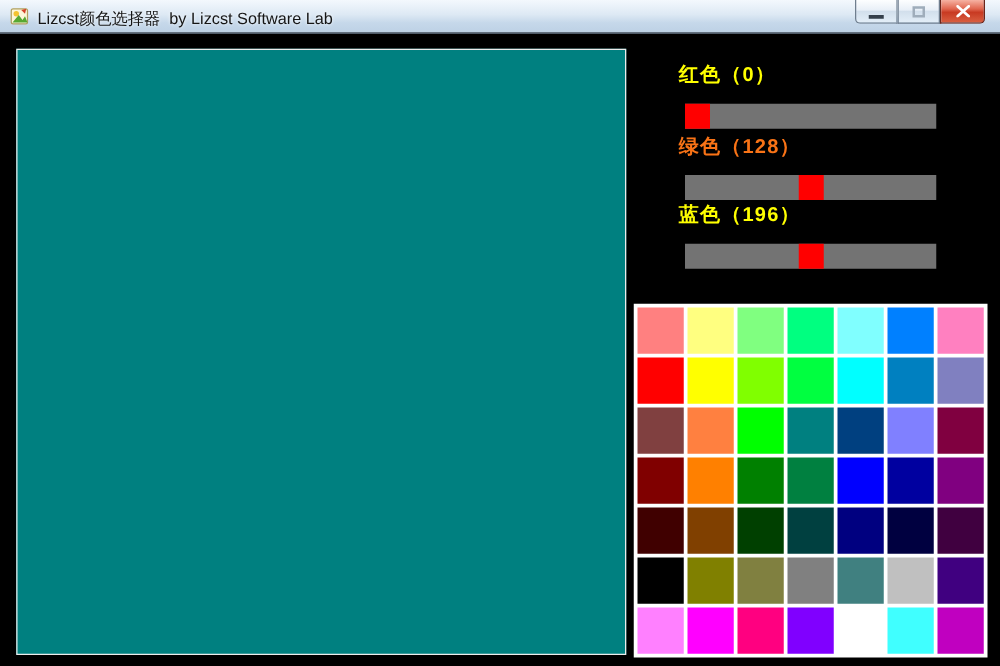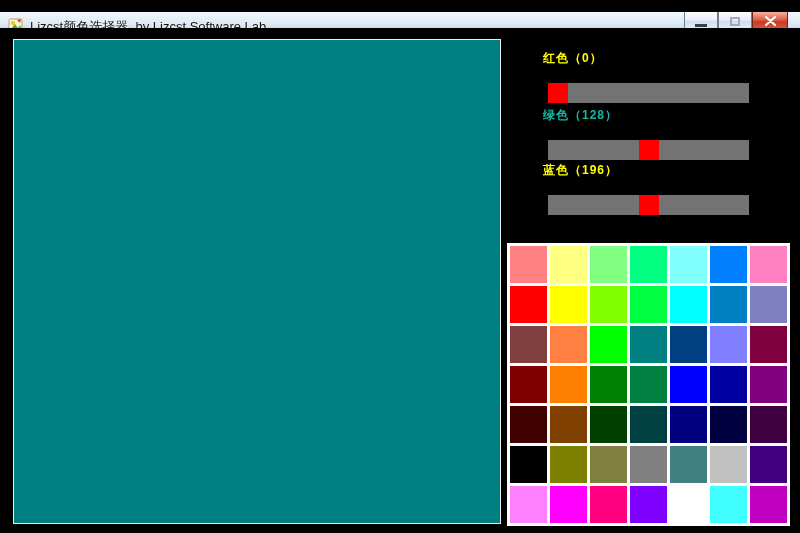--- a/index.html
+++ b/index.html
@@ -11,21 +11,21 @@
     overflow: hidden;
   }
   .window {
     position: relative;
     width: 800px; height: 533px;
     background: #000;
     overflow: hidden;
   }
   
   .titlebar {
-    position: absolute; top: 12px; left: 0; right: 0; height: 27px;
+    position: absolute; top: 0; left: 0; right: 0; height: 27px;
     background: linear-gradient(#f3f8fd 0%, #dde9f4 45%, #c6d8ea 70%, #bdd1e5 100%);
     border-bottom: 1px solid #69798a;
   }
   .app-icon { position: absolute; left: 8px; top: 5px; width: 16px; height: 16px; }
   .title-text {
     position: absolute; left: 30px; top: 6px;
     font-size: 13px; color: #151515;
     white-space: pre;
     text-shadow: 0 0 3px #ffffff;
   }
@@ -53,21 +53,21 @@
     width: 488px; height: 485px;
     border: 1px solid #ececec;
   }
   
   .slider-group { position: absolute; left: 543px; width: 212px; height: 54px; }
   .sg0 { top: 22px; }   
   .sg1 { top: 79px; }   
   .sg2 { top: 134px; }  
   .slider-label {
     position: absolute; left: 0; top: 0;
-    font-size: 12px; font-weight: bold; color: #ffff00;
+    font-size: 16px; font-weight: bold; color: #ffff00;
     letter-spacing: 1px; white-space: pre;
     text-shadow: -1px -1px 0 #000, 1px -1px 0 #000, -1px 1px 0 #000,
                  1px 1px 0 #000, 2px 2px 1px #000;
   }
   .track {
     position: absolute; left: 5px; top: 33px;
     width: 201px; height: 20px;
     background: #737373;
   }
   .thumb { position: absolute; top: 0; left: 0; width: 20px; height: 20px; background: #ff0000; }
@@ -117,21 +117,21 @@
     <div class="preview" style="background: rgb(0, 128, 128);"></div>
 
     <div class="slider-group sg0">
       <span class="slider-label" style="color: rgb(255, 255, 0);">红色（0）</span>
       <div class="track" style="background: rgb(115, 115, 115);">
         <div class="thumb" style="background: rgb(255, 0, 0); left: 0px;"></div>
       </div>
     </div>
 
     <div class="slider-group sg1">
-      <span class="slider-label" style="color: #14b8a6;">绿色（128）</span>
+      <span class="slider-label" style="color: #f97316;">绿色（128）</span>
       <div class="track" style="background: rgb(115, 115, 115);">
         <div class="thumb" style="background: rgb(255, 0, 0); left: 91px;"></div>
       </div>
     </div>
 
     <div class="slider-group sg2">
       <span class="slider-label" style="color: rgb(255, 255, 0);">蓝色（196）</span>
       <div class="track" style="background: rgb(115, 115, 115);">
         <div class="thumb" style="background: rgb(255, 0, 0); left: 91px;"></div>
       </div>

